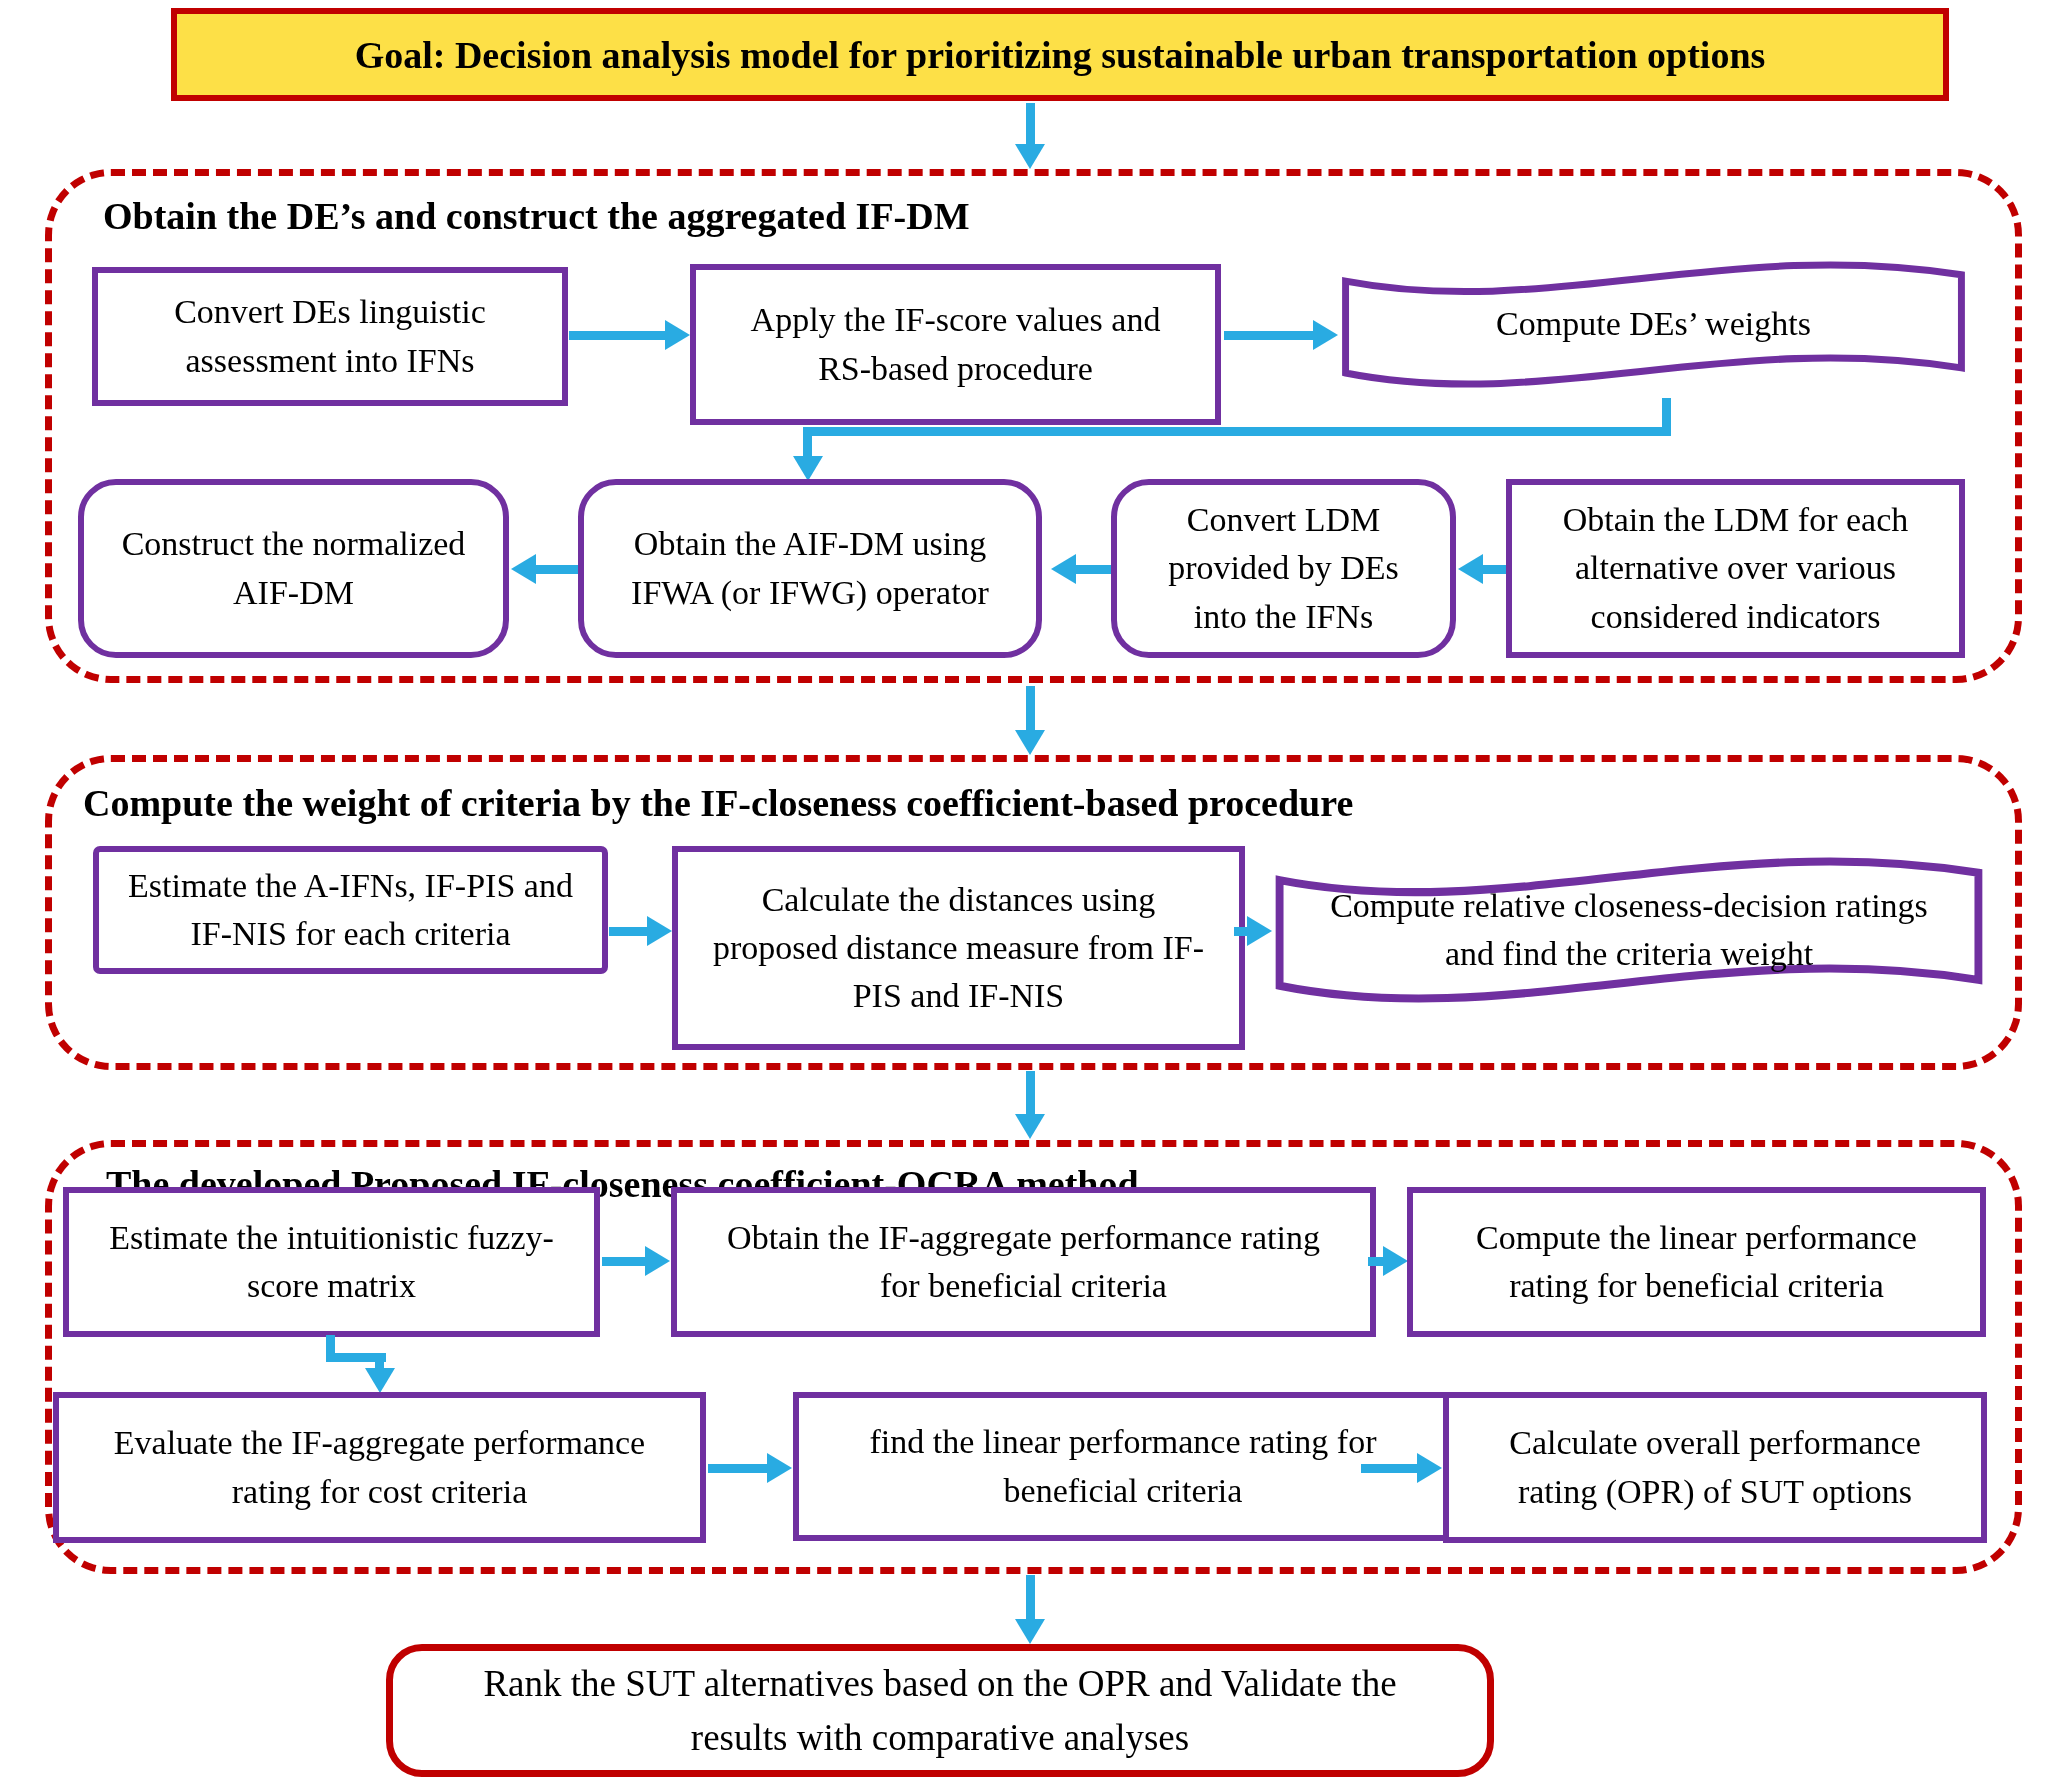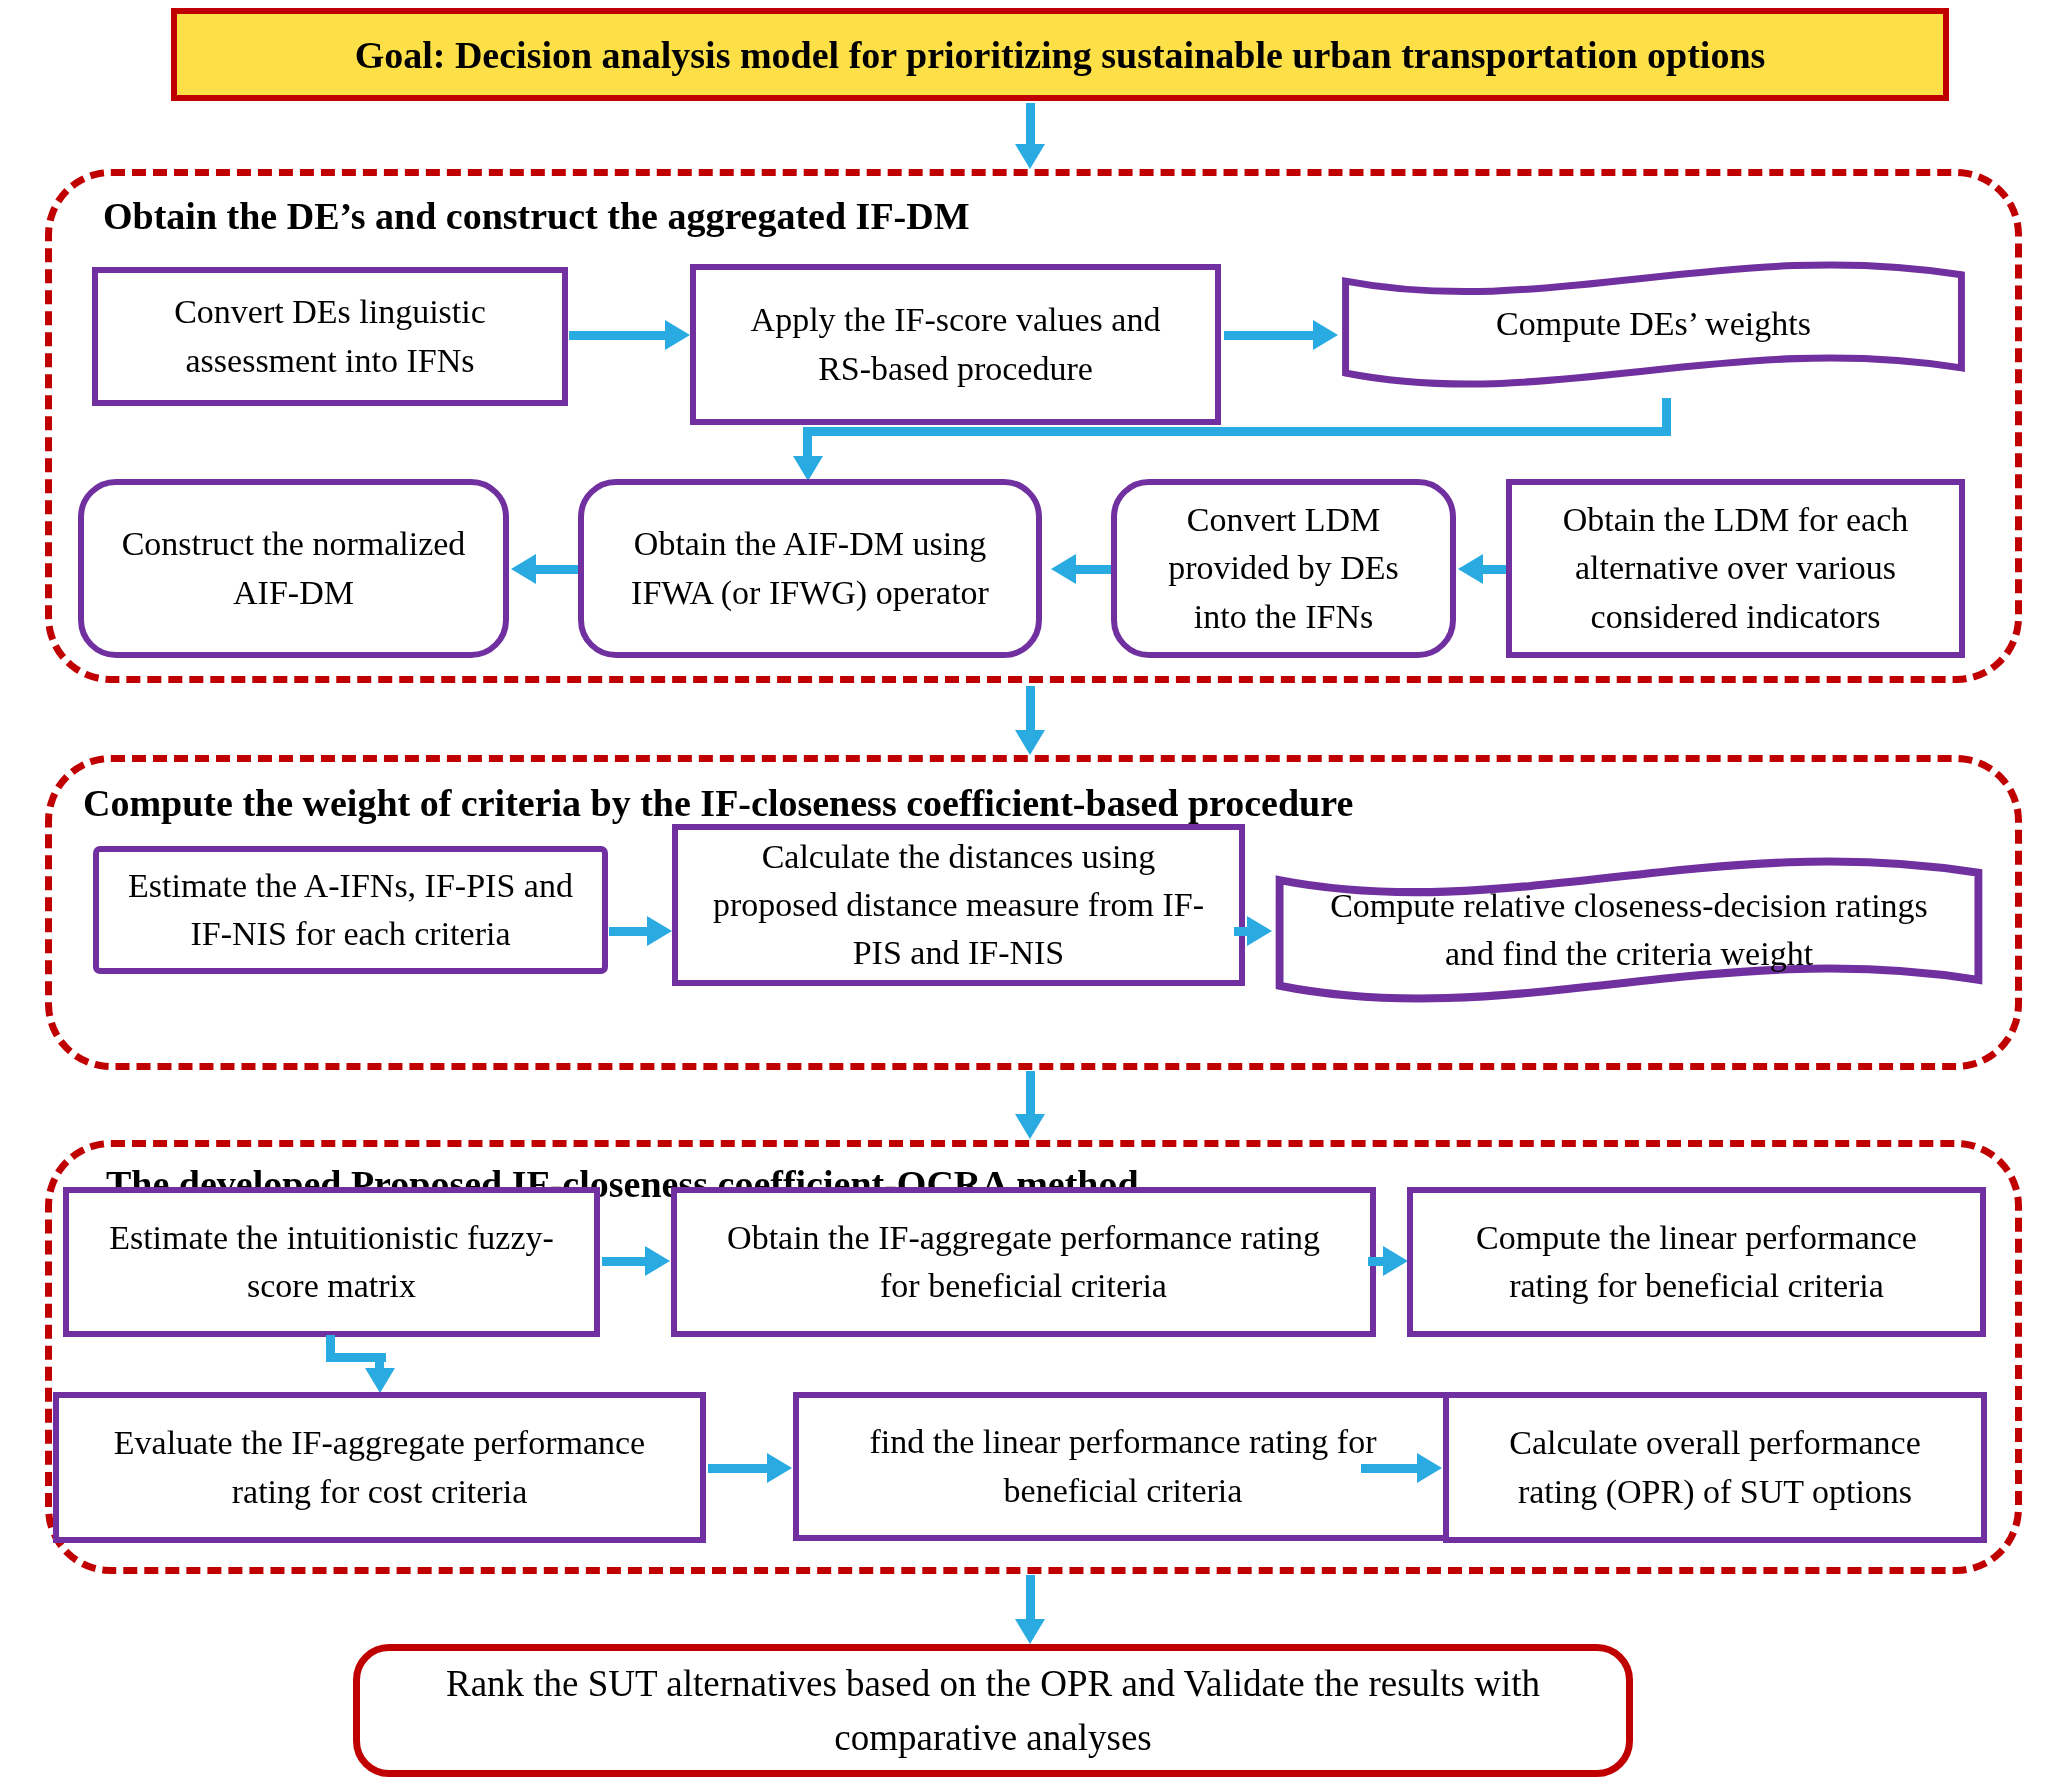--- a/index.html
+++ b/index.html
@@ -172,21 +172,21 @@
 
   <div class="box" style="left:93px;top:846px;width:515px;height:128px;border-radius:7px;">
     <span>Estimate the A-IFNs, IF-PIS and IF-NIS for each criteria</span>
   </div>
 
   <div class="arrow arrow-right" style="left:609px;top:916px;width:63px;">
     <div class="shaft"></div>
     <div class="head"></div>
   </div>
 
-  <div class="box" style="left:672px;top:824px;width:573px;height:162px;">
+  <div class="box" style="left:672px;top:846px;width:573px;height:204px;">
     <span>Calculate the distances using proposed distance measure from IF-PIS and IF-NIS</span>
   </div>
 
   <div class="arrow arrow-right" style="left:1234px;top:916px;width:38px;">
     <div class="shaft"></div>
     <div class="head"></div>
   </div>
 
   <div class="wave" style="left:1271px;top:842px;width:716px;height:176px;">
     <svg viewBox="0 0 1000 240" preserveAspectRatio="none">
@@ -250,18 +250,18 @@
 
   <div class="box" style="left:1443px;top:1392px;width:544px;height:151px;">
     <span>Calculate overall performance rating (OPR) of SUT options</span>
   </div>
 
   <div class="arrow arrow-down" style="left:1015px;top:1575px;height:69px;">
     <div class="shaft"></div>
     <div class="head"></div>
   </div>
 
-  <div class="final" style="left:353px;top:1644px;width:1280px;height:133px;">
+  <div class="final" style="left:386px;top:1644px;width:1108px;height:133px;">
     <span>Rank the SUT alternatives based on the OPR and Validate the results with comparative analyses</span>
   </div>
 
 </div>
 
 
 </body></html>

